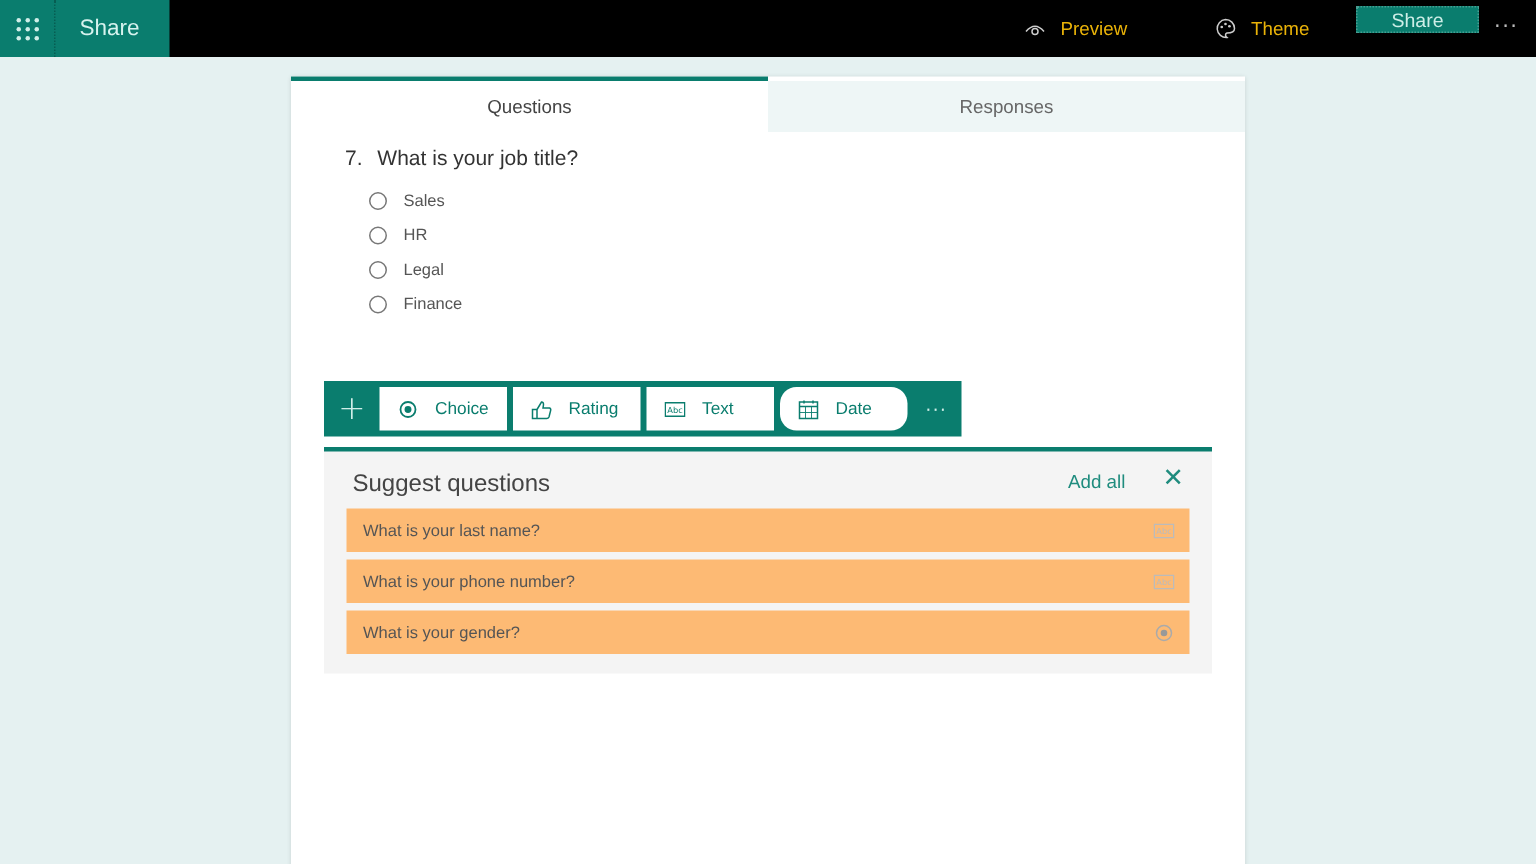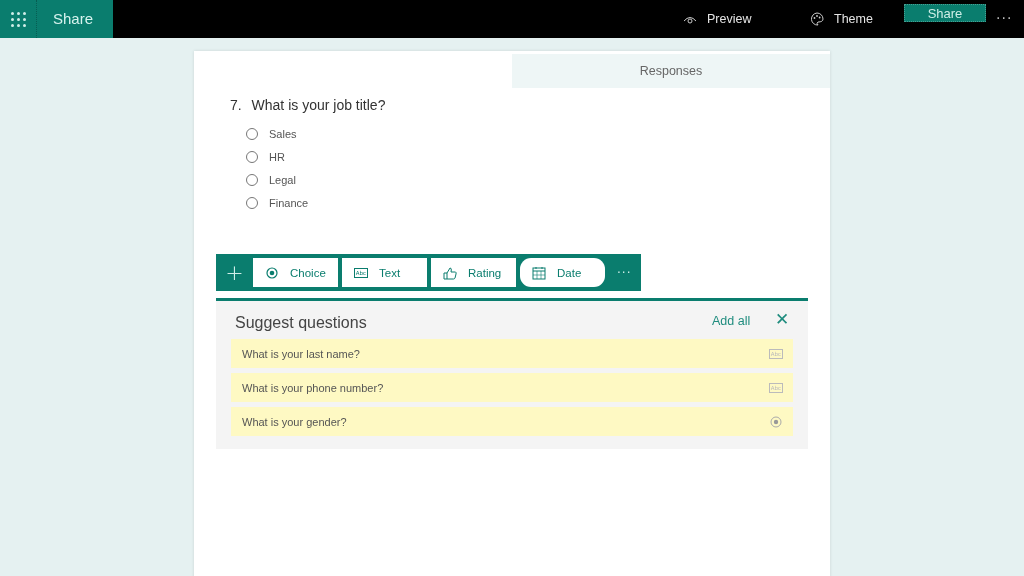--- a/index.html
+++ b/index.html
@@ -6,21 +6,21 @@
     html, body { width: 1024px; height: 576px; overflow: hidden; }
     body { background: #e5f1f1; font-family: "DejaVu Sans", "Liberation Sans", sans-serif; color: #333; position: relative; }
 
     .topbar { position: absolute; left: 0; top: 0; width: 1024px; height: 38px; background: #000; }
     .brand { position: absolute; left: 0; top: 0; width: 113px; height: 38px; background: #0a7d6e; }
     .waffle { position: absolute; left: 0; top: 0; width: 37px; height: 38px; display: flex; align-items: center; justify-content: center; border-right: 1px dotted rgba(0,0,0,0.25); }
     .waffle-grid { display: grid; grid-template-columns: repeat(3, 3px); grid-gap: 3px; }
     .waffle-grid span { width: 3px; height: 3px; background: #cfeee8; border-radius: 50%; display: block; }
     .brand-name { position: absolute; left: 53px; top: 10px; font-size: 15px; color: #d7f3ee; font-family: "Liberation Sans", sans-serif; }
 
-    .top-action { position: absolute; top: 0; height: 38px; display: flex; align-items: center; color: #e5e5e5; font-size: 12.5px; font-family: "Liberation Sans", sans-serif; text-align: right; }
+    .top-action { position: absolute; top: 0; height: 38px; display: flex; align-items: center; color: #eab308; font-size: 12.5px; font-family: "Liberation Sans", sans-serif; text-align: right; }
     .top-action .ico { margin-right: 10px; width: 14px; height: 14px; display: inline-flex; align-items: center; justify-content: center; }
     .preview { left: 683px; }
     .theme { left: 810px; }
     .share { position: absolute; left: 904px; top: 4px; width: 82px; height: 18px; background: #0a7d6e; color: #cdeee7; display: flex; align-items: center; justify-content: center; font-size: 13px; font-family: "Liberation Sans", sans-serif; border: 1px dotted rgba(255,255,255,0.25); }
     .more-top { position: absolute; left: 996px; top: 10px; color: #bbb; font-size: 14px; letter-spacing: 1px; }
 
     .card { position: absolute; left: 194px; top: 51px; width: 636px; height: 530px; background: #fff; box-shadow: 0 0 3px rgba(0,0,0,0.12); }
     .tabs { position: absolute; left: 0; top: 0; width: 636px; height: 37px; }
     .tab { position: absolute; top: 0; height: 37px; display: flex; align-items: center; justify-content: center; font-size: 12.5px; font-family: "Liberation Sans", sans-serif; }
     .tab-questions { left: 0; width: 318px; background: #fff; border-top: 3px solid #0a7d6e; color: #444; }
@@ -42,21 +42,21 @@
     .btn-text { width: 85px; }
     .btn-rating { width: 85px; }
     .btn-date { width: 85px; border-radius: 11px; }
     .add-more { color: #cfeee8; font-size: 12px; margin-left: 8px; letter-spacing: 1px; }
 
     .suggest { position: absolute; left: 22px; top: 247px; width: 592px; height: 151px; background: #f4f4f4; border-top: 3px solid #0a7d6e; }
     .suggest-title { position: absolute; left: 19px; top: 13px; font-size: 16px; color: #444; font-family: "Liberation Sans", sans-serif; }
     .add-all { position: absolute; left: 496px; top: 13px; font-size: 12.5px; color: #1f8c7e; font-family: Liberation Sans, sans-serif; cursor: pointer; }
     .close-x { position: absolute; left: 559px; top: 10px; width: 16px; height: 16px; color: #1f8c7e; font-size: 17px; line-height: 16px; cursor: pointer; }
     .sugg-list { position: absolute; left: 15px; top: 38px; width: 562px; }
-    .sugg-item { height: 29px; background: #fef9c3; margin-bottom: 5px; display: flex; align-items: center; justify-content: space-between; padding: 0 10px 0 11px; font-size: 11px; color: #555; font-family: "Liberation Sans", sans-serif; }
+    .sugg-item { height: 29px; background: #fdba74; margin-bottom: 5px; display: flex; align-items: center; justify-content: space-between; padding: 0 10px 0 11px; font-size: 11px; color: #555; font-family: "Liberation Sans", sans-serif; }
     .sugg-icon { width: 14px; height: 10px; display: inline-flex; align-items: center; justify-content: center; }
   </style>
 </head>
 <body>
 
 <div class="topbar">
   <div class="brand">
     <div class="waffle">
       <div class="waffle-grid">
         <span></span>
@@ -94,20 +94,21 @@
     </span>
     <span>Theme</span>
   </div>
 
   <div class="share">Share</div>
   <div class="more-top">···</div>
 </div>
 
 <div class="card">
   <div class="tabs">
+    <div class="tab tab-questions">Questions</div>
     <div class="tab tab-responses">Responses</div>
   </div>
 
   <div class="question">
     <div class="q-title">
       <span class="num">7.</span>
       <span>What is your job title?</span>
     </div>
     <div class="options">
       <div class="option">
@@ -135,37 +136,37 @@
     <div class="type-btn btn-choice">
       <span class="ico">
         <svg width="12" height="12" viewBox="0 0 12 12">
             <circle cx="6" cy="6" r="5" fill="none" stroke="#0a7d6e" stroke-width="1.2"></circle>
             <circle cx="6" cy="6" r="2.3" fill="#0a7d6e"></circle>
           </svg>
       </span>
       <span>Choice</span>
     </div>
 
+    <div class="type-btn btn-rating">
+      <span class="ico">
+        <svg width="14" height="14" viewBox="0 0 14 14">
+            <path d="M1 7 L4 7 L4 13 L1 13 Z M4 7 L7 2 Q8.5 2 8.3 4 L8 6 L12.5 6 Q13.5 6.5 13 8 L12 12 Q11.5 13 10.5 13 L4 13" fill="none" stroke="#0a7d6e" stroke-width="1"></path>
+          </svg>
+      </span>
+      <span>Rating</span>
+    </div>
+
     <div class="type-btn btn-text">
       <span class="ico">
         <svg width="14" height="10" viewBox="0 0 14 10">
             <rect x="0.5" y="0.5" width="13" height="9" fill="none" stroke="#0a7d6e" stroke-width="1"></rect>
             <text x="7" y="7.3" font-size="5.5" text-anchor="middle" fill="#0a7d6e" font-family="DejaVu Sans, sans-serif">Abc</text>
           </svg>
       </span>
       <span>Text</span>
-    </div>
-
-    <div class="type-btn btn-rating">
-      <span class="ico">
-        <svg width="14" height="14" viewBox="0 0 14 14">
-            <path d="M1 7 L4 7 L4 13 L1 13 Z M4 7 L7 2 Q8.5 2 8.3 4 L8 6 L12.5 6 Q13.5 6.5 13 8 L12 12 Q11.5 13 10.5 13 L4 13" fill="none" stroke="#0a7d6e" stroke-width="1"></path>
-          </svg>
-      </span>
-      <span>Rating</span>
     </div>
 
     <div class="type-btn btn-date">
       <span class="ico">
         <svg width="14" height="14" viewBox="0 0 14 14">
             <rect x="1" y="2" width="12" height="11" fill="none" stroke="#0a7d6e" stroke-width="1"></rect>
             <line x1="1" y1="5" x2="13" y2="5" stroke="#0a7d6e" stroke-width="1"></line>
             <line x1="4" y1="1" x2="4" y2="3" stroke="#0a7d6e"></line>
             <line x1="10" y1="1" x2="10" y2="3" stroke="#0a7d6e"></line>
             <line x1="5" y1="5" x2="5" y2="13" stroke="#0a7d6e" stroke-width="0.6"></line>

